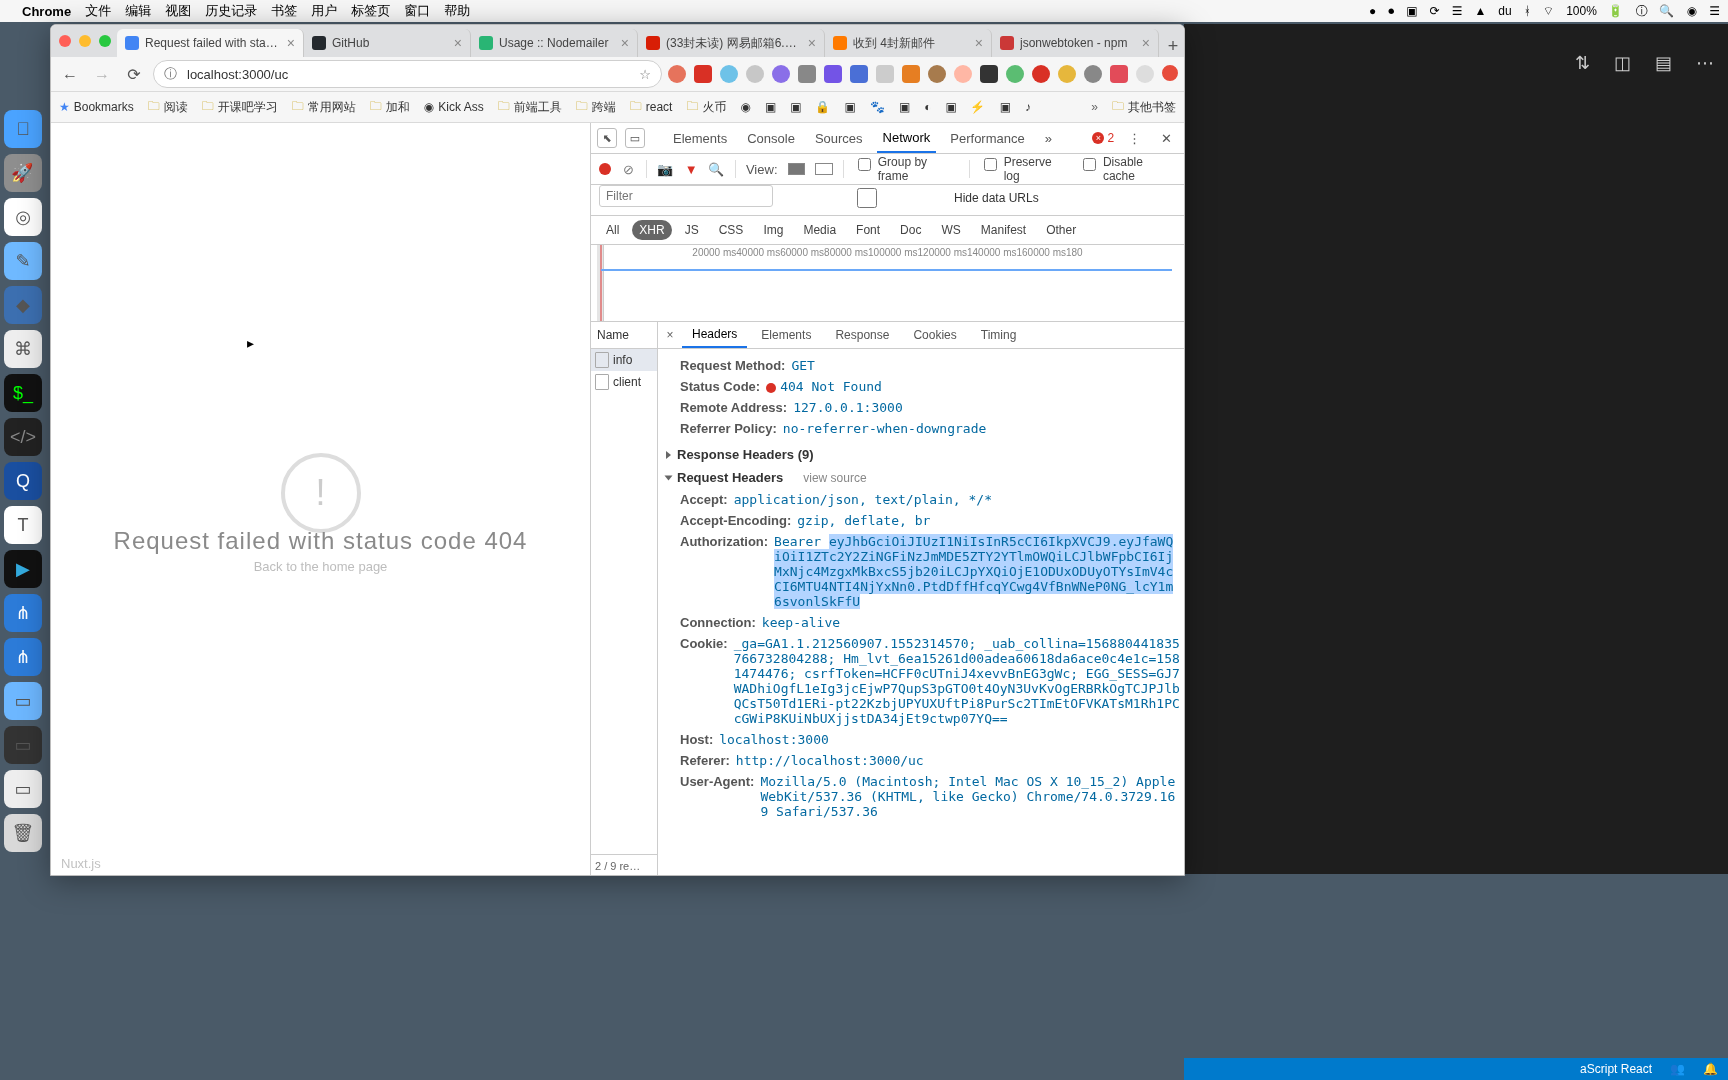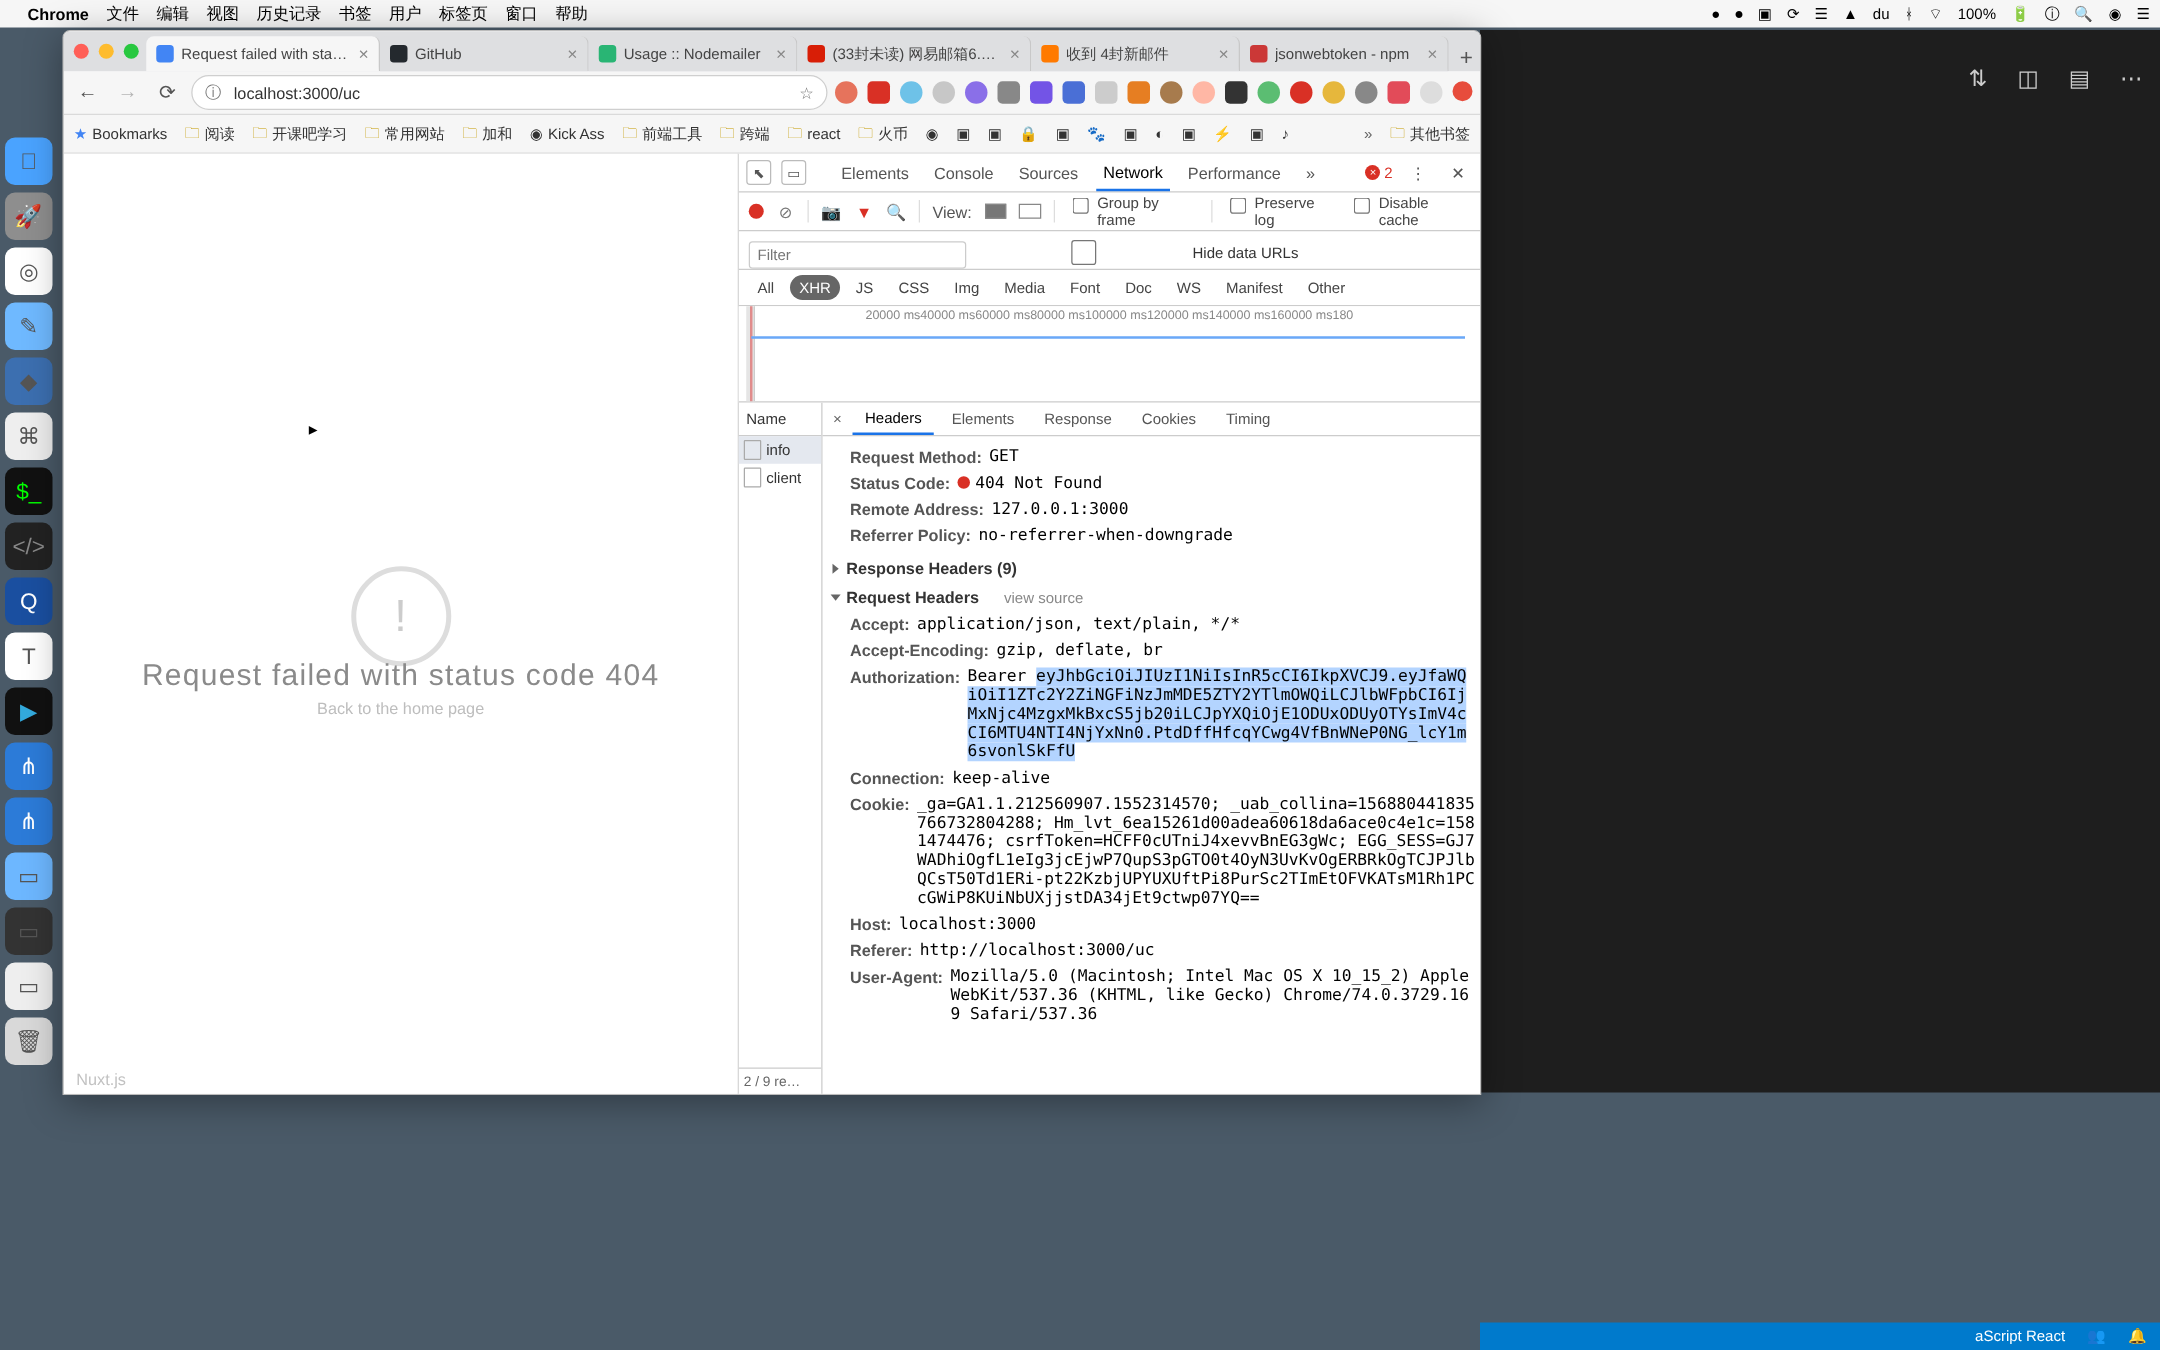--- a/index.html
+++ b/index.html
@@ -66,21 +66,21 @@
 .dt-tabs .errdot{width:12px;height:12px;border-radius:50%;background:#d93025;display:inline-flex;align-items:center;justify-content:center;color:#fff;font-size:9px;}
 
 .dt-toolbar { height:30px; border-bottom:1px solid #ccc; display:flex; align-items:center; gap:10px; padding:0 8px; font-size:13px; color:#555; }
 .dt-toolbar .rec{ width:12px;height:12px;border-radius:50%;background:#d93025; cursor:pointer;}
 .dt-toolbar .ic{ width:16px;height:16px; color:#777; cursor:pointer; display:flex; align-items:center; justify-content:center; font-size:13px;}
 .dt-toolbar .filtery{ color:#d93025; }
 .dt-toolbar label{ display:flex; align-items:flex-start; gap:4px; font-size:12px; color:#444;}
 .dt-toolbar .viewic{ width:16px;height:10px; border:1px solid #888; }
 .dt-toolbar .sep{ width:1px; height:18px; background:#ddd; }
 
-.dt-filterrow{ height:30px; border-bottom:1px solid #ccc; display:flex; align-items:flex-end; gap:10px; padding:0 8px;}
+.dt-filterrow{ height:30px; border-bottom:1px solid #ccc; display:flex; align-items:flex-start; gap:10px; padding:0 8px;}
 .dt-filterrow input{ width:160px; height:20px; border:1px solid #ccc; border-radius:3px; padding:0 6px; font-size:12px; }
 .dt-filterrow label{ display:flex; align-items:center; gap:4px; font-size:12px; color:#333;}
 
 .dt-types{ height:28px; border-bottom:1px solid #ccc; display:flex; align-items:center; gap:6px; padding:0 8px; font-size:12px; }
 .dt-types span{ padding:3px 7px; border-radius:10px; cursor:pointer; color:#444;}
 .dt-types span.active{ background:#666; color:#fff; }
 
 .dt-waterfall{ height:76px; border-bottom:1px solid #ccc; position:relative; font-size:10px; color:#888; background:#fff;}
 .dt-waterfall .ticks{ display:flex; justify-content:center; padding-top:2px;}
 .dt-waterfall .bar{ position:absolute; left:10px; right:12px; top:24px; height:2px; background:#6aa8f8;}
@@ -97,21 +97,21 @@
 
 .dt-detail{ flex:1; display:flex; flex-direction:column; min-width:0; }
 .dt-detail .dtabs{ height:26px; border-bottom:1px solid #ccc; display:flex; align-items:center; gap:4px; padding:0 4px; font-size:12px; color:#555;}
 .dt-detail .dtabs .close{ width:16px; text-align:center; cursor:pointer; color:#666;}
 .dt-detail .dtabs .dtab{ padding:5px 10px; cursor:pointer; }
 .dt-detail .dtabs .dtab.active{ color:#000; border-bottom:2px solid #1a73e8; font-weight:500;}
 
 .dt-headers{ flex:1; overflow:auto; padding:6px 4px 10px 22px; font-size:13px; color:#222; }
 .dt-headers .kv{ padding:3px 0; display:flex; flex-wrap:wrap;}
 .dt-headers .kv .k{ font-weight:600; color:#555; margin-right:6px; white-space:nowrap; }
-.dt-headers .kv .v{ font-family: Menlo, monospace; color:#000000; word-break:break-all; flex:1; min-width:0; }
+.dt-headers .kv .v{ font-family: Menlo, monospace; color:#0369a1; word-break:break-all; flex:1; min-width:0; }
 .dt-headers .section{ margin:8px 0 4px -14px; font-weight:600; color:#333; display:flex; align-items:center; gap:6px; cursor:pointer;}
 .dt-headers .section .tri{ width:0;height:0;border-left:5px solid #666;border-top:4px solid transparent;border-bottom:4px solid transparent; }
 .dt-headers .section .tri.open{ transform:rotate(90deg); }
 .dt-headers .section .vs{ margin-left:14px; font-weight:400; color:#888; font-size:12px;}
 .statusdot{ display:inline-block; width:10px;height:10px;border-radius:50%;background:#d93025; margin-right:4px; vertical-align:middle;}
 .sel-token{ background:#b3d4ff; }
 
 
 .phantom-right{ position:absolute; left:1184px; top:24px; width:544px; height:850px; background:#1e1e1e; }
 .statusbar{ position:absolute; left:1184px; right:0; bottom:0; height:22px; background:#007acc; color:#fff; display:flex; align-items:center; padding:0 10px; font-size:12px; gap:18px;}

